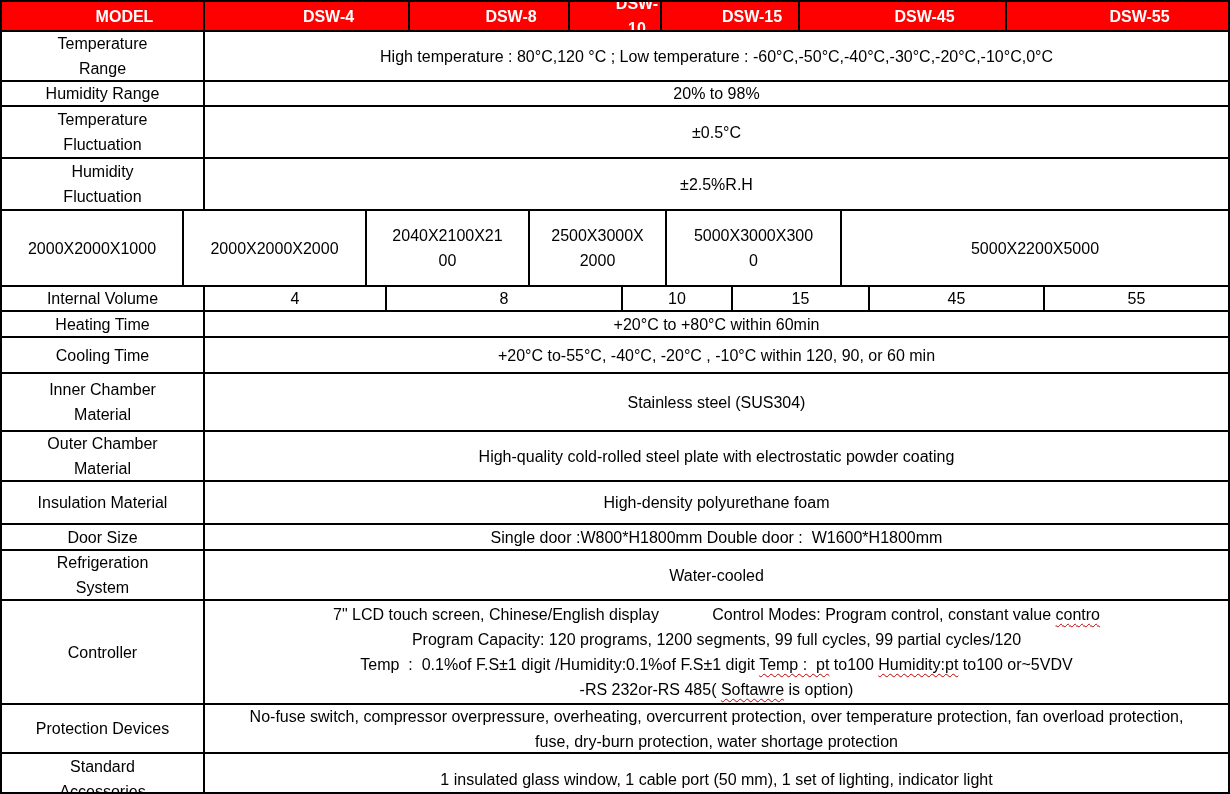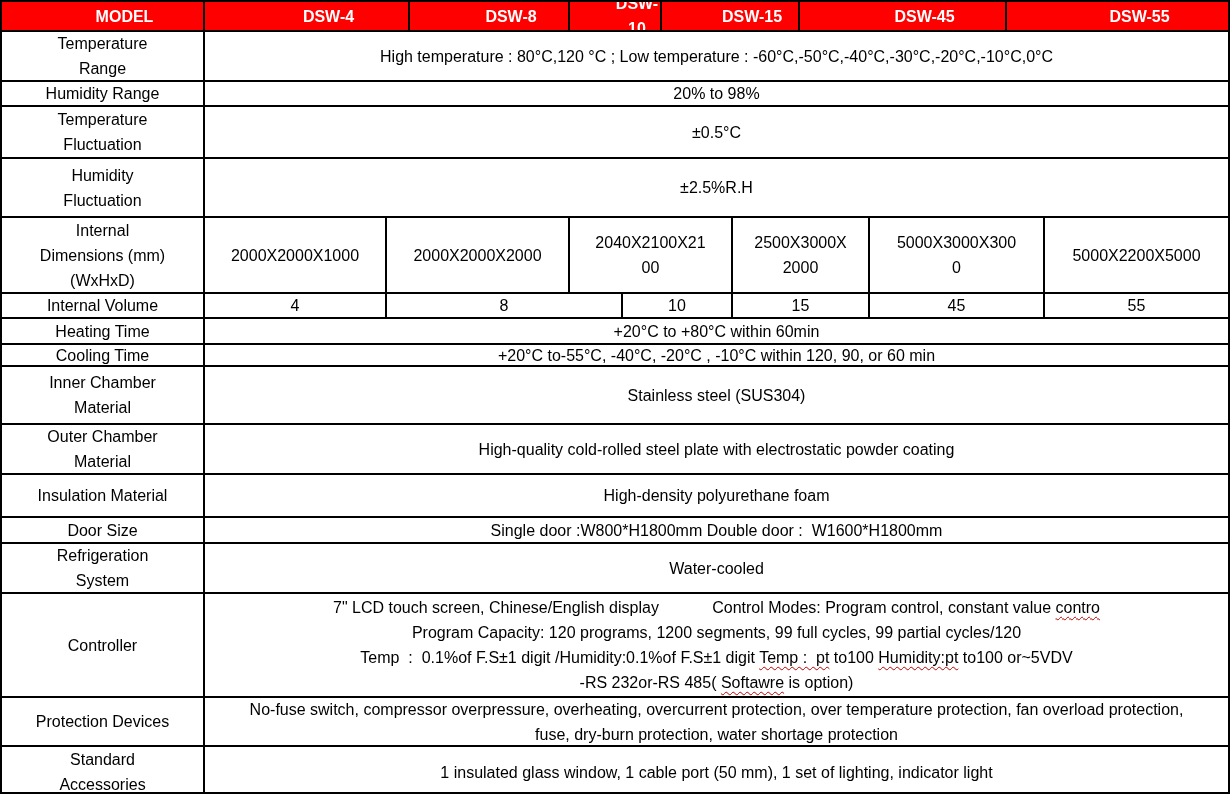--- a/index.html
+++ b/index.html
@@ -72,30 +72,27 @@
     <div class="cell label">Humidity Range</div>
     <div class="cell">20% to 98%</div>
   </div>
 
   <div class="row" style="height:52px">
     <div class="cell label">Temperature
 Fluctuation</div>
     <div class="cell">±0.5°C</div>
   </div>
 
-  <div class="row" style="height:59px">
+  <div class="row" style="height:52px">
     <div class="cell label">Humidity
 Fluctuation</div>
     <div class="cell">±2.5%R.H</div>
   </div>
 
   <div class="row" style="height:76px">
-    <div class="cell label">Internal
-Dimensions (mm)
-(WxHxD)</div>
     <div class="cell" style="width:182px;flex:0 0 182px">2000X2000X1000</div>
     <div class="cell" style="width:183px;flex:0 0 183px">2000X2000X2000</div>
     <div class="cell" style="width:163px;flex:0 0 163px">2040X2100X21
 00</div>
     <div class="cell" style="width:137px;flex:0 0 137px">2500X3000X
 2000</div>
     <div class="cell" style="width:175px;flex:0 0 175px">5000X3000X300
 0</div>
     <div class="cell">5000X2200X5000</div>
   </div>
@@ -108,21 +105,21 @@
     <div class="cell" style="width:137px;flex:0 0 137px">15</div>
     <div class="cell" style="width:175px;flex:0 0 175px">45</div>
     <div class="cell">55</div>
   </div>
 
   <div class="row" style="height:26px">
     <div class="cell label">Heating Time</div>
     <div class="cell">+20°C to +80°C within 60min</div>
   </div>
 
-  <div class="row" style="height:22px">
+  <div class="row" style="height:36px">
     <div class="cell label">Cooling Time</div>
     <div class="cell">+20°C to-55°C, -40°C, -20°C , -10°C within 120, 90, or 60 min</div>
   </div>
 
   <div class="row" style="height:58px">
     <div class="cell label">Inner Chamber
 Material</div>
     <div class="cell">Stainless steel (SUS304)</div>
   </div>
 

